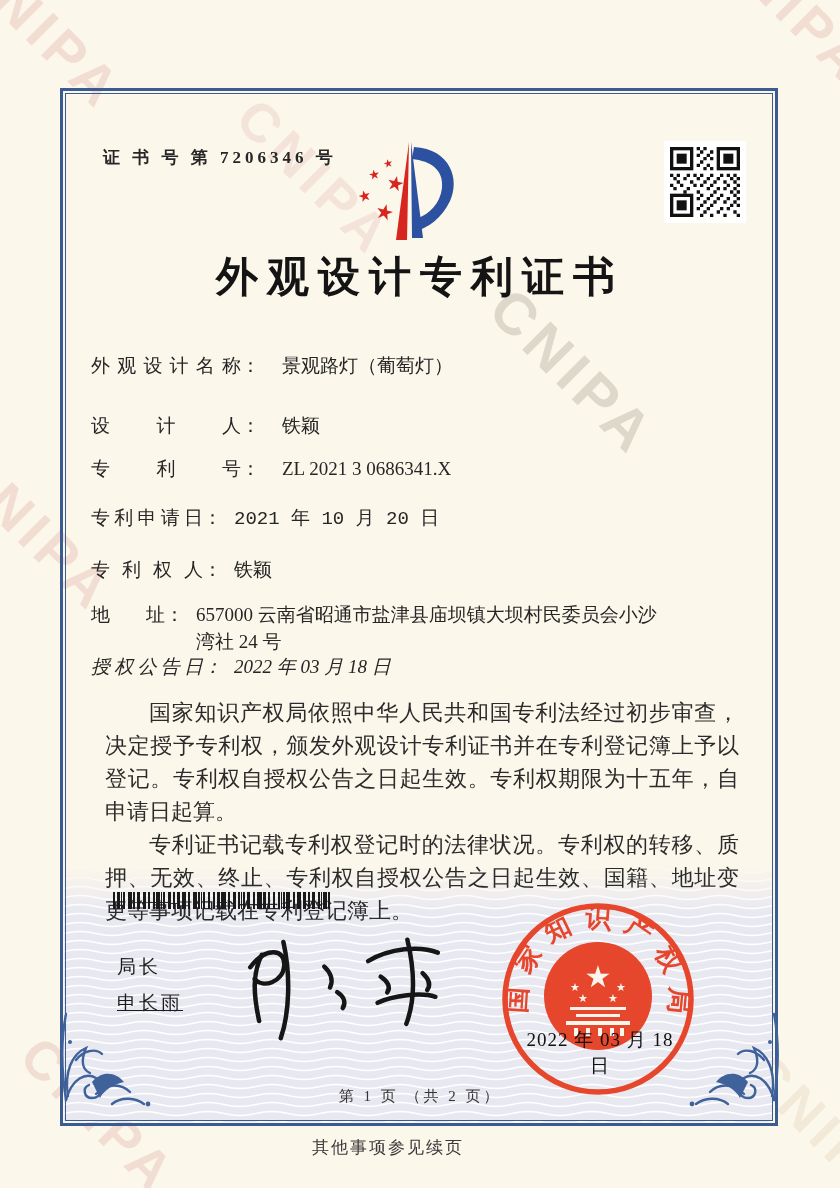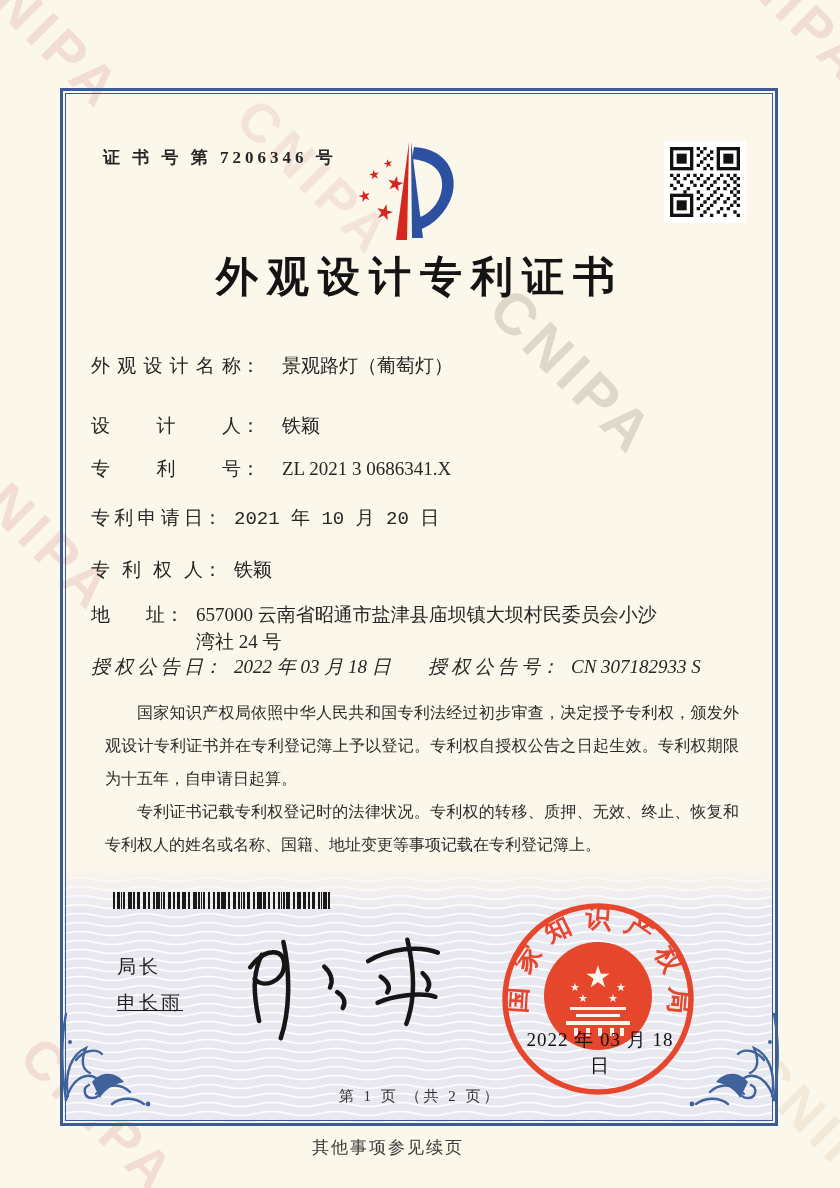--- a/index.html
+++ b/index.html
@@ -47,21 +47,21 @@
   .lw-c{width:74px;}
   .colon{display:inline-block;vertical-align:top;}
   .fvalue{display:inline-block;vertical-align:top;margin-left:22px;}
   .fvalue-tight{margin-left:12px;}
   .addr-val{width:478px;}
   .r0{top:352px;} .r1{top:404px;margin-top:8px;} .r2{top:455px;} .r3{top:506px;font-family:Liberation Mono, monospace;}
   .r4{top:556px;} .r5{top:601px;} .r6{top:653px;font-style:italic;}
   .col2{position:absolute;left:337px;top:0;white-space:nowrap;}
   
   .paras{position:absolute;left:105px;top:696px;width:634px;z-index:3;}
-  .paras p{margin:0;font-size:16px;line-height:33px;text-align:justify;
+  .paras p{margin:0;font-size:22px;line-height:33px;text-align:justify;
            text-indent:2em;color:#2b2b2b;}
   
   .barcode{position:absolute;left:113px;top:892px;width:218px;height:17px;z-index:3;
     background:
       repeating-linear-gradient(90deg,#1a1a1a 0 2px,transparent 2px 5px),
       repeating-linear-gradient(90deg,#1a1a1a 0 1px,transparent 1px 8px),
       repeating-linear-gradient(90deg,transparent 0 4px,#1a1a1a 4px 6px,transparent 6px 13px);}
   .sig-title{position:absolute;left:117px;top:954px;font-size:19px;letter-spacing:3px;
      font-family:"Liberation Sans","DejaVu Sans",sans-serif;color:#1c1c1c;z-index:3;text-align:right;}
   .sig-name{position:absolute;left:117px;top:990px;font-size:19px;letter-spacing:3px;
@@ -203,28 +203,25 @@
   <span class="flabel lw-b">专利申请日</span><span class="colon">：</span><span class="fvalue fvalue-tight">2021 年 10 月 20 日</span>
 </div>
 <div class="frow r4">
   <span class="flabel lw-b">专利权人</span><span class="colon">：</span><span class="fvalue fvalue-tight">铁颖</span>
 </div>
 <div class="frow r5">
   <span class="flabel lw-c">地址</span><span class="colon">：</span><span class="fvalue fvalue-tight addr-val">657000 云南省昭通市盐津县庙坝镇大坝村民委员会小沙湾社 24 号</span>
 </div>
 <div class="frow r6" style="position:absolute;">
   <span class="flabel lw-b">授权公告日</span><span class="colon">：</span><span class="fvalue fvalue-tight">2022 年 03 月 18 日</span>
-  <span class="col2">
-    <span class="flabel lw-b">授权公告号</span><span class="colon">：</span><span class="fvalue fvalue-tight">CN 307182933 S</span>
-  </span>
 </div>
 
 <div class="paras">
   <p>国家知识产权局依照中华人民共和国专利法经过初步审查，决定授予专利权，颁发外观设计专利证书并在专利登记簿上予以登记。专利权自授权公告之日起生效。专利权期限为十五年，自申请日起算。</p>
-  <p>专利证书记载专利权登记时的法律状况。专利权的转移、质押、无效、终止、恢复和专利权人的姓名或名称、国籍、地址变更等事项记载在专利登记簿上。</p>
+  <p>专利证书记载专利权登记时的法律状况。专利权的转移、质押、无效、终止、专利权自授权公告之日起生效、国籍、地址变更等事项记载在专利登记簿上。</p>
 </div>
 
 <div class="barcode"></div>
 
 <div class="sig-title">局长</div>
 <div class="sig-name">申长雨</div>
 
 <svg class="signature" width="220" height="110" viewBox="0 0 220 110">
   <g fill="none" stroke="#161616" stroke-width="4.5" stroke-linecap="round">
     <path d="M30,20 C20,38 20,58 25,86"></path>

